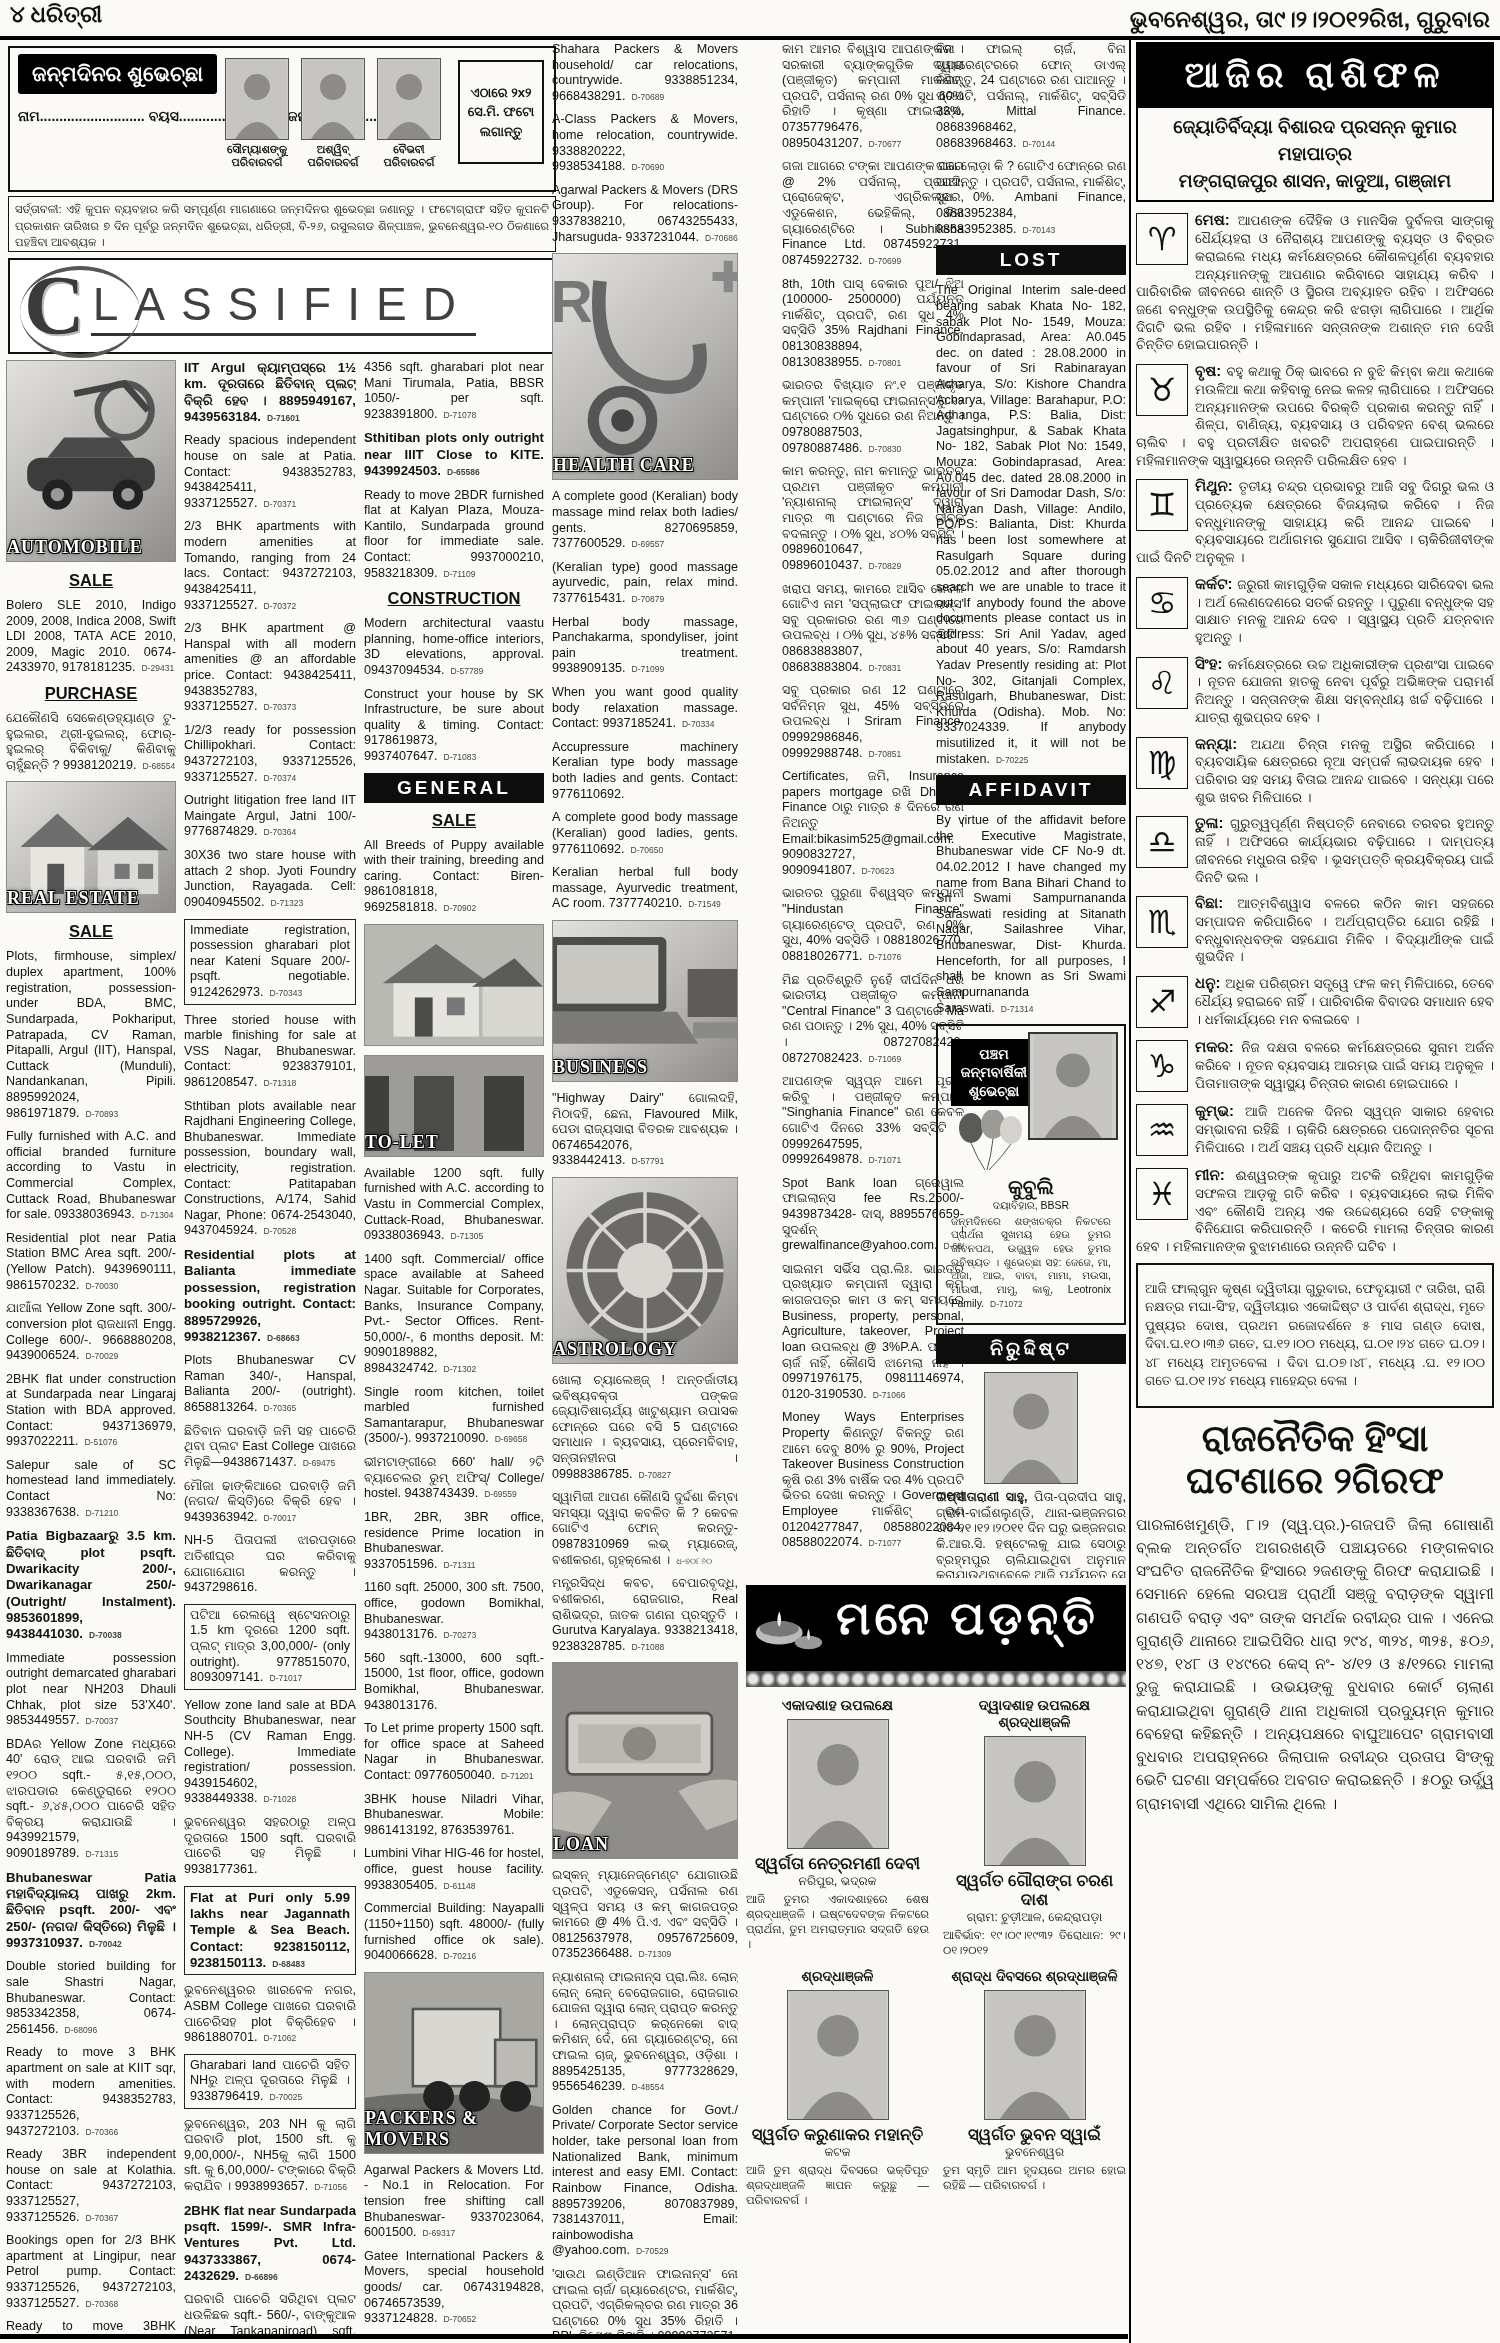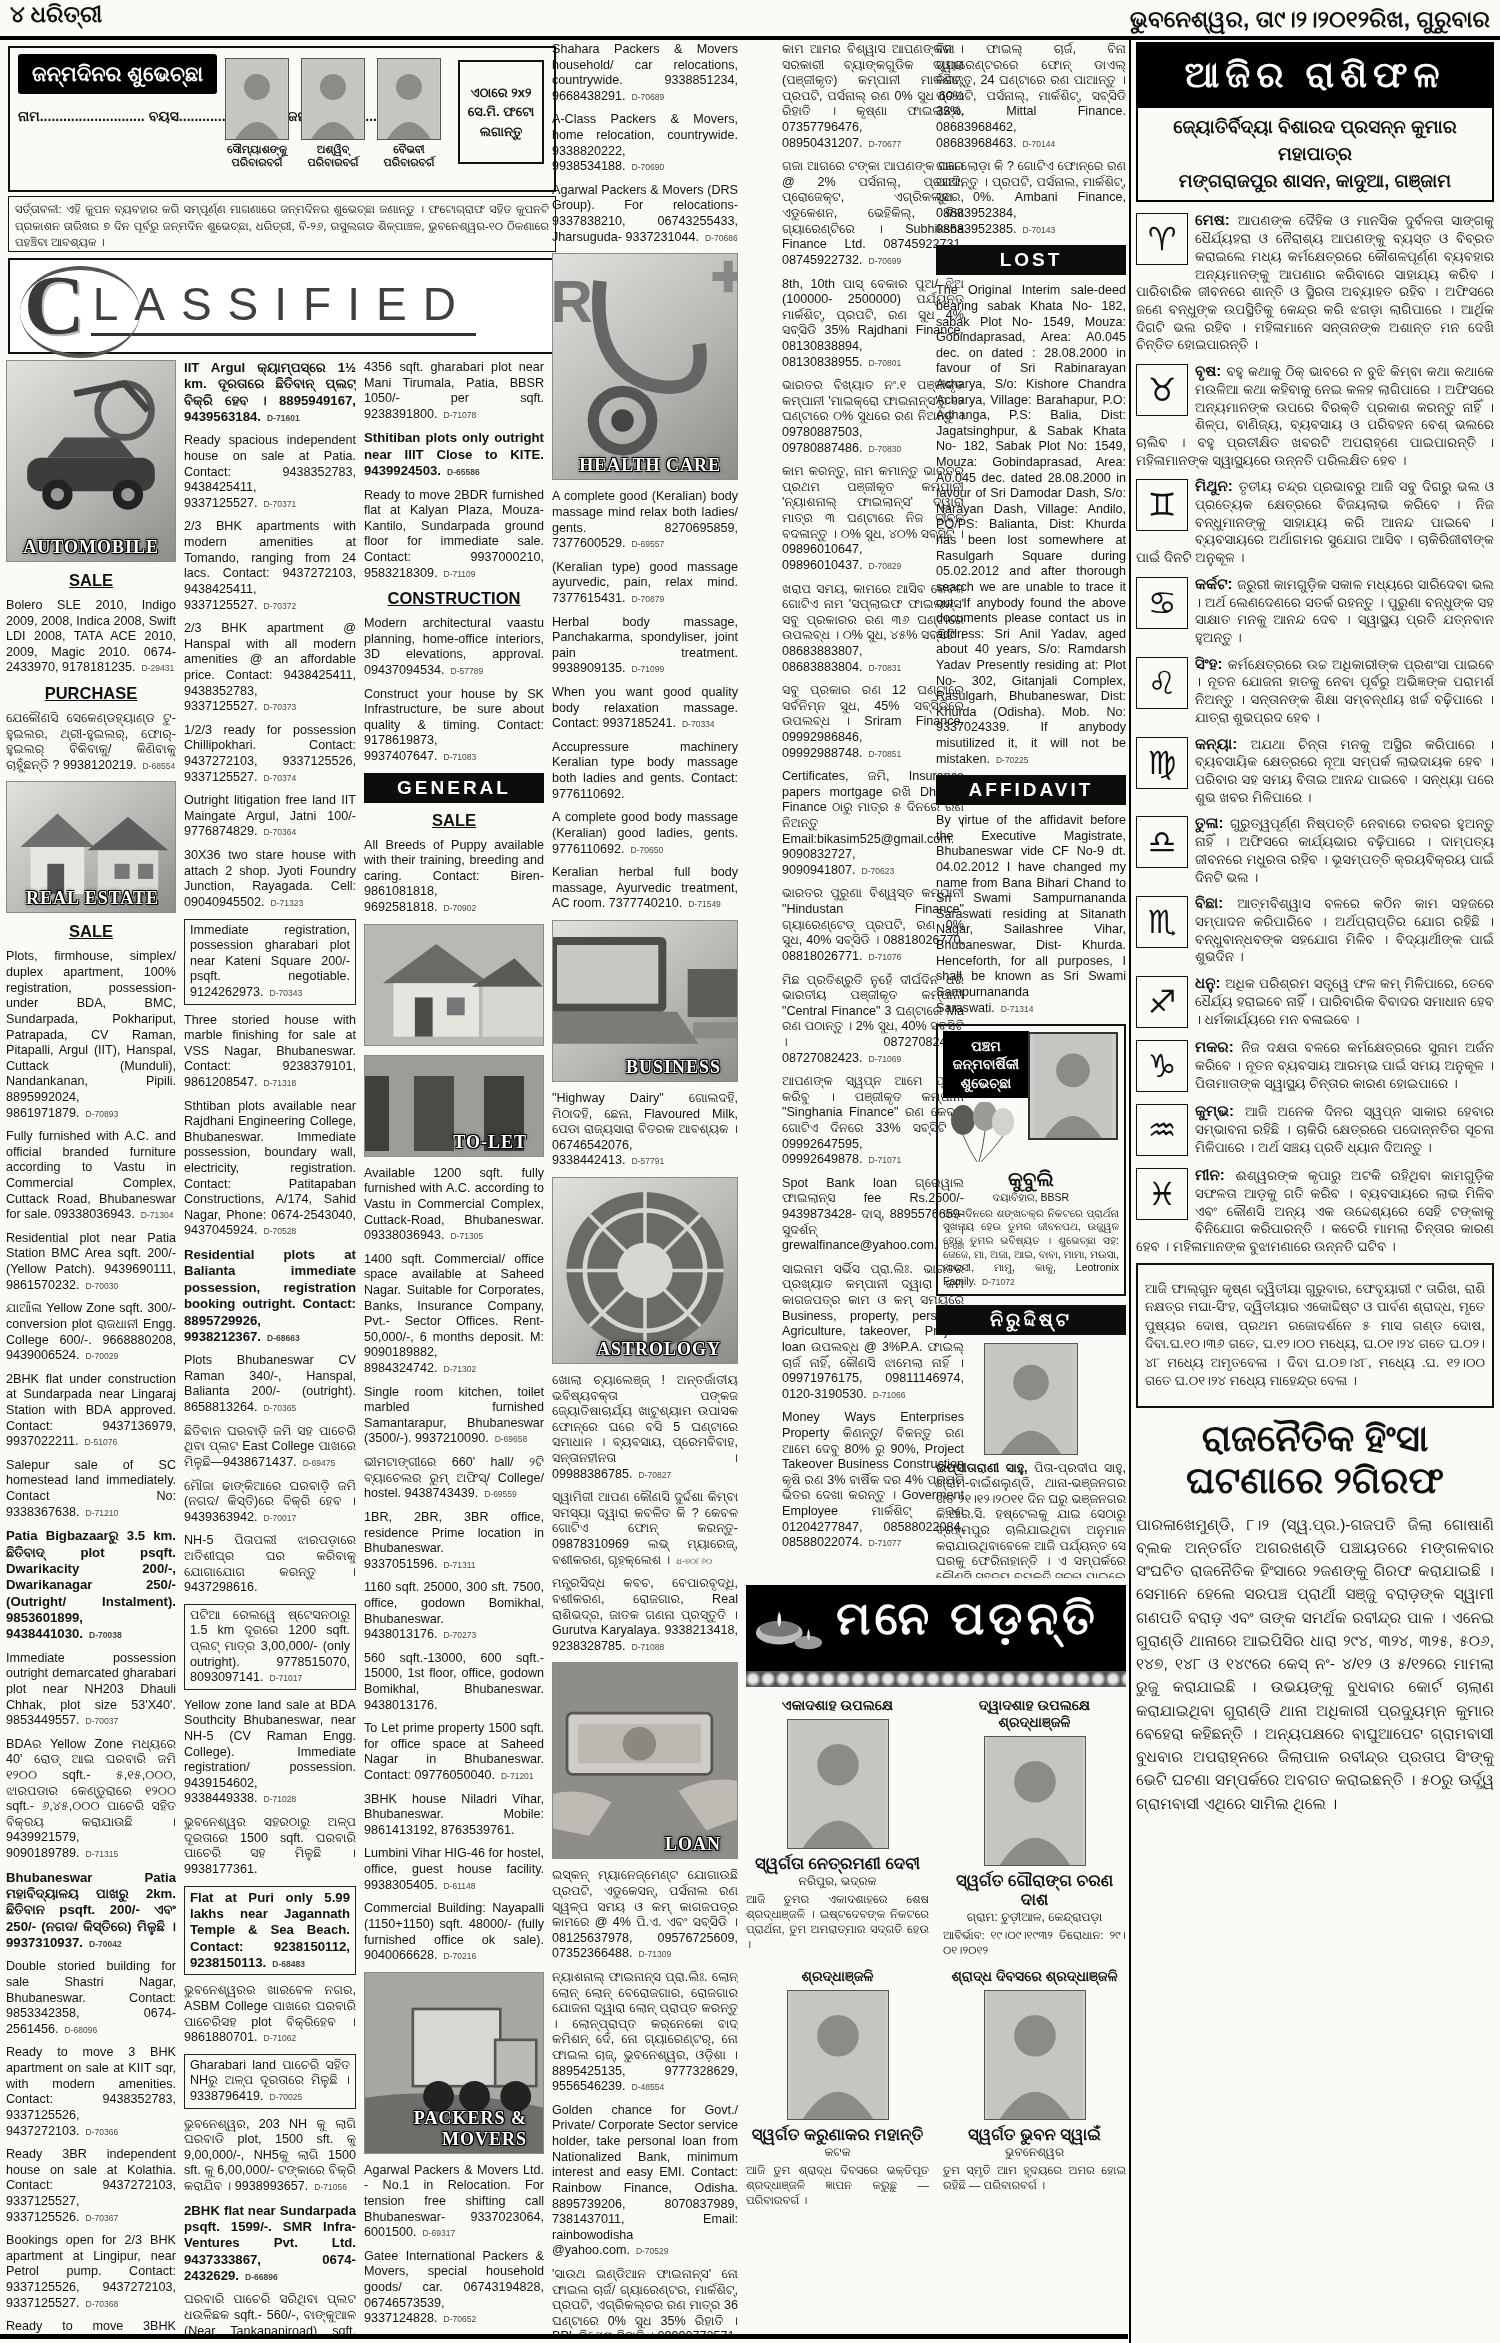--- a/index.html
+++ b/index.html
@@ -39,24 +39,24 @@
   .ad{font-size:12.6px;line-height:1.24;text-align:justify;margin:0 0 8px;}
   .ad.b{font-weight:bold;font-size:13.2px;}
   .ad.x{border:1.5px solid #222;padding:3px 5px;}
   .ad.bx{font-weight:bold;font-size:13.2px;border:1.5px solid #222;padding:3px 5px;}
   .adid{font-size:8.5px;color:#444;margin-left:6px;white-space:nowrap;}
   .subhead{font-weight:bold;text-align:center;text-decoration:underline;font-size:16.5px;margin:2px 0 8px;}
   .blackbar{background:#0d0d0d;color:#fff;font-weight:bold;text-align:center;font-size:19px;padding:4px 0;margin:2px 0 8px;letter-spacing:3px;}
   .adimg{position:relative;border:1px solid #8a8a8a;background:linear-gradient(140deg,#e2e1de 0%,#b9b8b5 55%,#8e8d8a 100%);
          margin:0 0 9px;overflow:hidden;}
   .adimg svg{position:absolute;inset:0;width:100%;height:100%;}
-  .adimg .lbl{position:absolute;bottom:3px;left:0;right:16px;text-align:right;font-weight:bold;color:#fff;font-size:18px;letter-spacing:1px;
+  .adimg .lbl{position:absolute;bottom:3px;left:0;right:16px;text-align:left;font-weight:bold;color:#fff;font-size:18px;letter-spacing:1px;
               text-shadow:-1px -1px 0 #000,1px -1px 0 #000,-1px 1px 0 #000,1px 1px 0 #000,0 0 4px #000;font-family:"Liberation Serif",serif;}
   
-  .bdaybox{border:2px solid #111;padding:5px;margin:0 0 9px;position:relative;}
+  .bdaybox{border:2px solid #111;padding:13px;margin:0 0 9px;position:relative;}
   .bday-title{background:#000;color:#fff;font-weight:bold;font-size:14px;text-align:center;padding:6px 4px;width:78px;line-height:1.3;}
   .bday-photo{position:absolute;right:6px;top:6px;width:86px;height:104px;border:2px solid #333;background:#cfcecb;}
   .bday-balloons{width:70px;height:62px;margin:4px 0 0 4px;}
   .bday-name{font-weight:bold;font-size:20px;text-align:center;margin-top:4px;}
   .bday-sub{font-size:10.5px;text-align:center;}
   .bday-text{font-size:10.5px;text-align:justify;line-height:1.3;margin-top:3px;}
   .missing .mphoto{width:92px;height:110px;border:1px solid #555;background:#c9c8c5;margin:0 auto 6px;}
   
   .memorial{position:absolute;left:746px;top:1585px;width:380px;height:750px;overflow:hidden;}
   .mem-banner{position:relative;height:86px;background:#000;color:#ffffff;}

